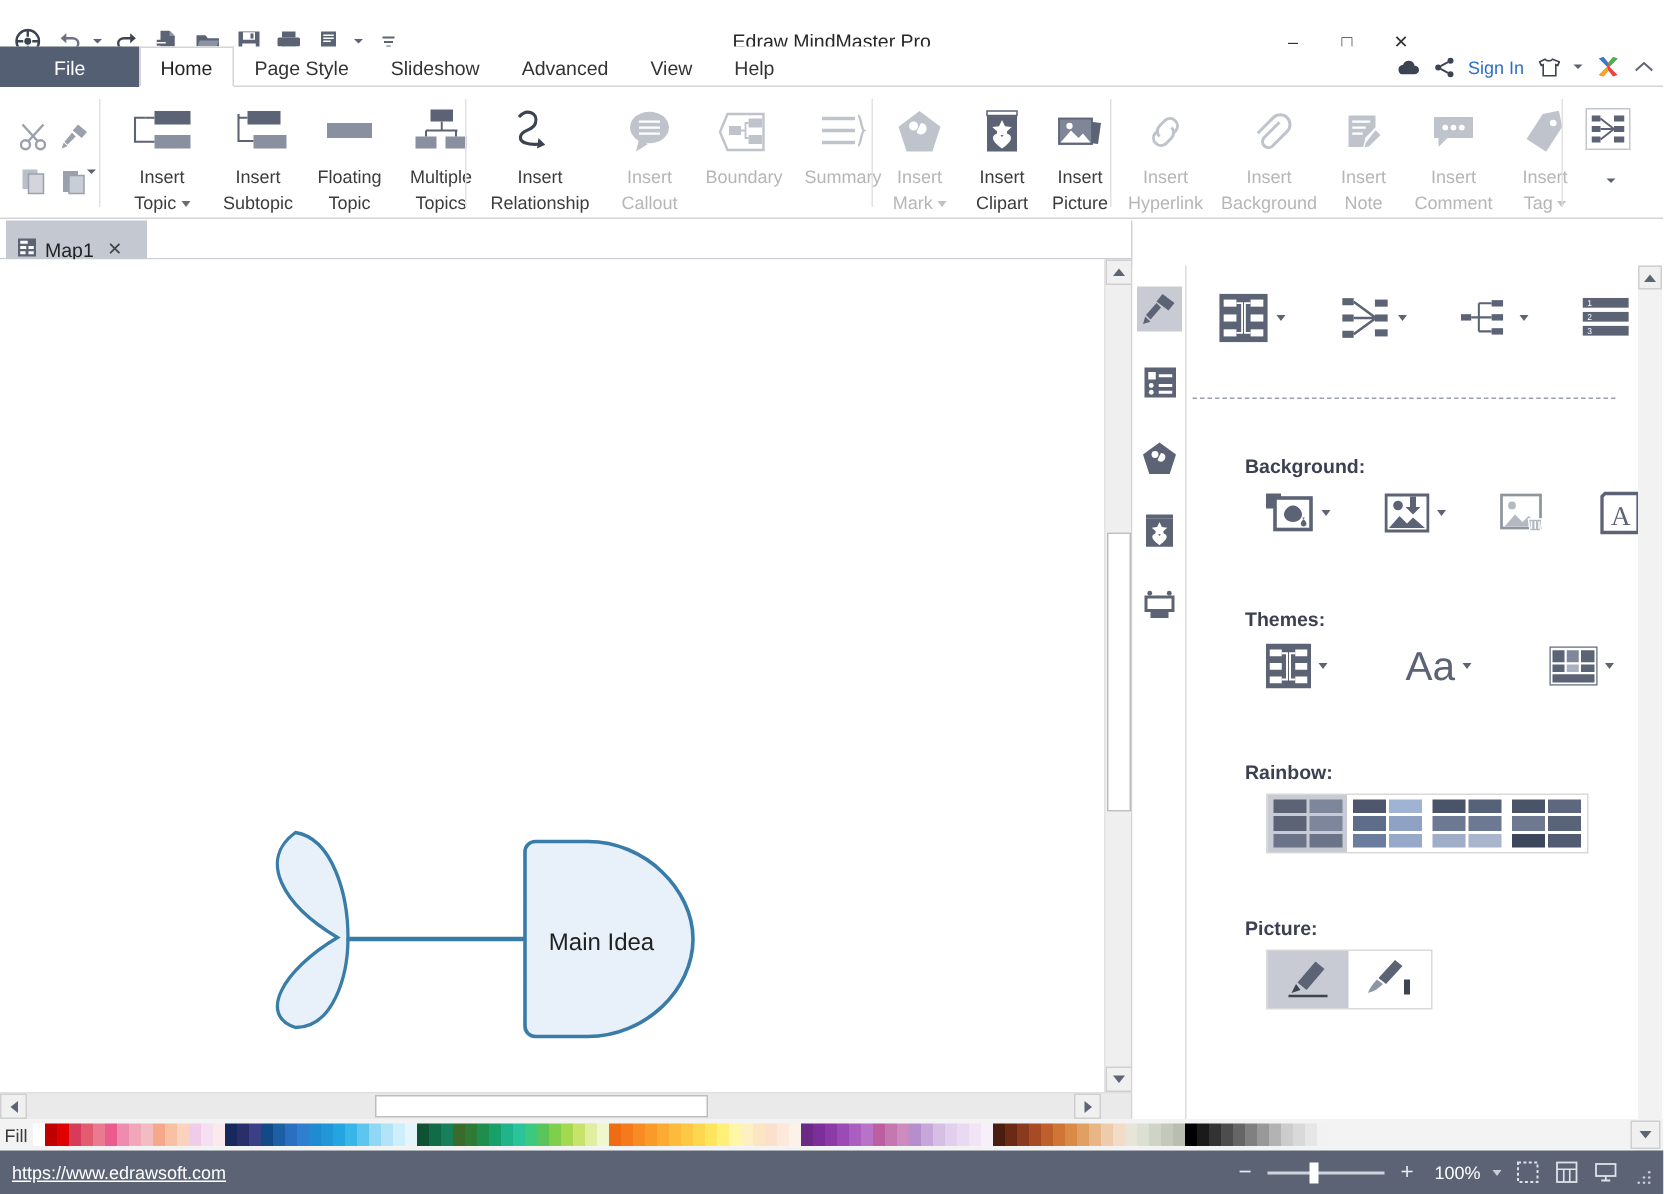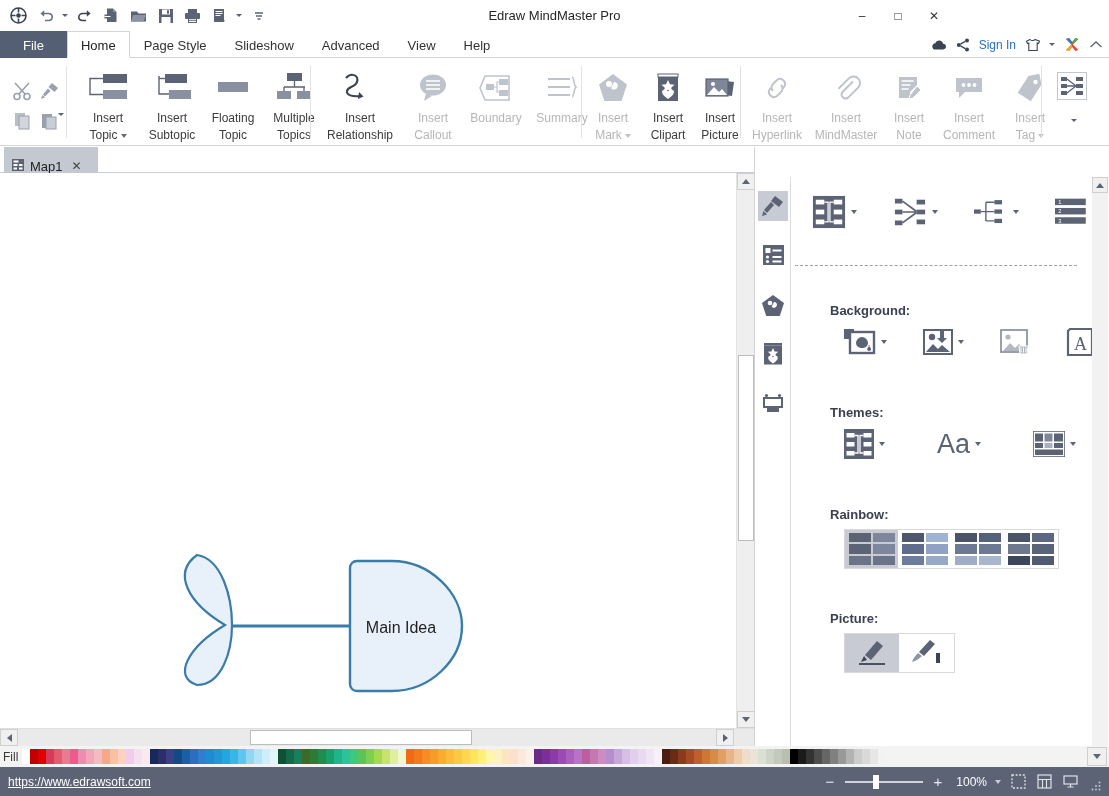--- a/index.html
+++ b/index.html
@@ -9,21 +9,21 @@
     width: 1109px; height: 796px;
     overflow: hidden;
     font-family: "Liberation Sans", sans-serif;
     background: #ffffff;
     -webkit-font-smoothing: antialiased;
   }
   .app { position: relative; width: 1109px; height: 796px; background:#fff; }
 
   
   .titlebar {
-    position:absolute; left:0; top:0; width:952px; height:31px;
+    position:absolute; left:0; top:12px; width:952px; height:31px;
     background:#ffffff; border-bottom:0px solid #e5e5e5;
   }
   .qat { position:absolute; left:6px; top:3px; height:25px; display:flex; align-items:center; gap:2px; }
   .qat .qicon {
     width:25px; height:25px; display:flex; align-items:center; justify-content:center;
     cursor:default;
   }
   .qat .qicon svg { display:block; }
   .qat .mini-caret { width:10px; height:25px; display:flex; align-items:center; justify-content:center; }
   .mini-caret::after {
@@ -43,21 +43,21 @@
   
   .menubar {
     position:absolute; left:0; top:31px; width:1109px; height:27px;
     background:#ffffff; border-bottom:1px solid #d4d4d4;
   }
   .menu-tabs { position:absolute; left:0; top:0; display:flex; height:27px; }
   .mtab {
     height:27px; line-height:27px; padding:0 13px; font-size:13px; color:#333;
     border:1px solid transparent; border-bottom:none; position:relative;
   }
-  .mtab.file { background:#545f73; color:#fff; padding:0 22px; }
+  .mtab.file { background:#545f73; color:#fff; padding:0 35px; }
   .mtab.active {
     background:#fff; border:1px solid #d4d4d4; border-bottom:1px solid #fff;
     z-index:3; margin-bottom:-1px; color:#222;
   }
   .menu-right { position:absolute; right:6px; top:0; height:27px; display:flex; align-items:center; gap:9px; }
   .menu-right .mitem { display:flex; align-items:center; height:27px; }
   .signin { font-size:12px; color:#2a6fc9; }
 
   
   .ribbon {
@@ -504,21 +504,21 @@
         <div class="lbl">Insert</div>
         <div class="lbl">Hyperlink</div>
       </div>
       <div class="rbtn dis" style="left:68px; width:72px;">
         <div class="ico">
           <svg width="32" height="32" viewBox="0 0 32 32">
               <path d="M23 9.5 12.5 20a4 4 0 0 0 5.6 5.6l10-10a6.5 6.5 0 0 0-9.2-9.2L8.5 16.8a9 9 0 0 0 0 0" fill="none" stroke="#bfc4cc" stroke-width="2"></path>
             </svg>
         </div>
         <div class="lbl">Insert</div>
-        <div class="lbl">MindMaster</div>
+        <div class="lbl">Background</div>
       </div>
       <div class="rbtn dis" style="left:140px; width:54px;">
         <div class="ico">
           <svg width="32" height="32" viewBox="0 0 32 32">
               <path d="M6 5h18v8l-7 7v6H6z" fill="#bfc4cc"></path>
               <path d="M8.5 9h12M8.5 13h9M8.5 17h7" stroke="#fff" stroke-width="1.5"></path>
               <path d="M24 14l4 4-8 8-4 1 1-4z" fill="#bfc4cc" stroke="#fff" stroke-width="1"></path>
             </svg>
         </div>
         <div class="lbl">Insert</div>

